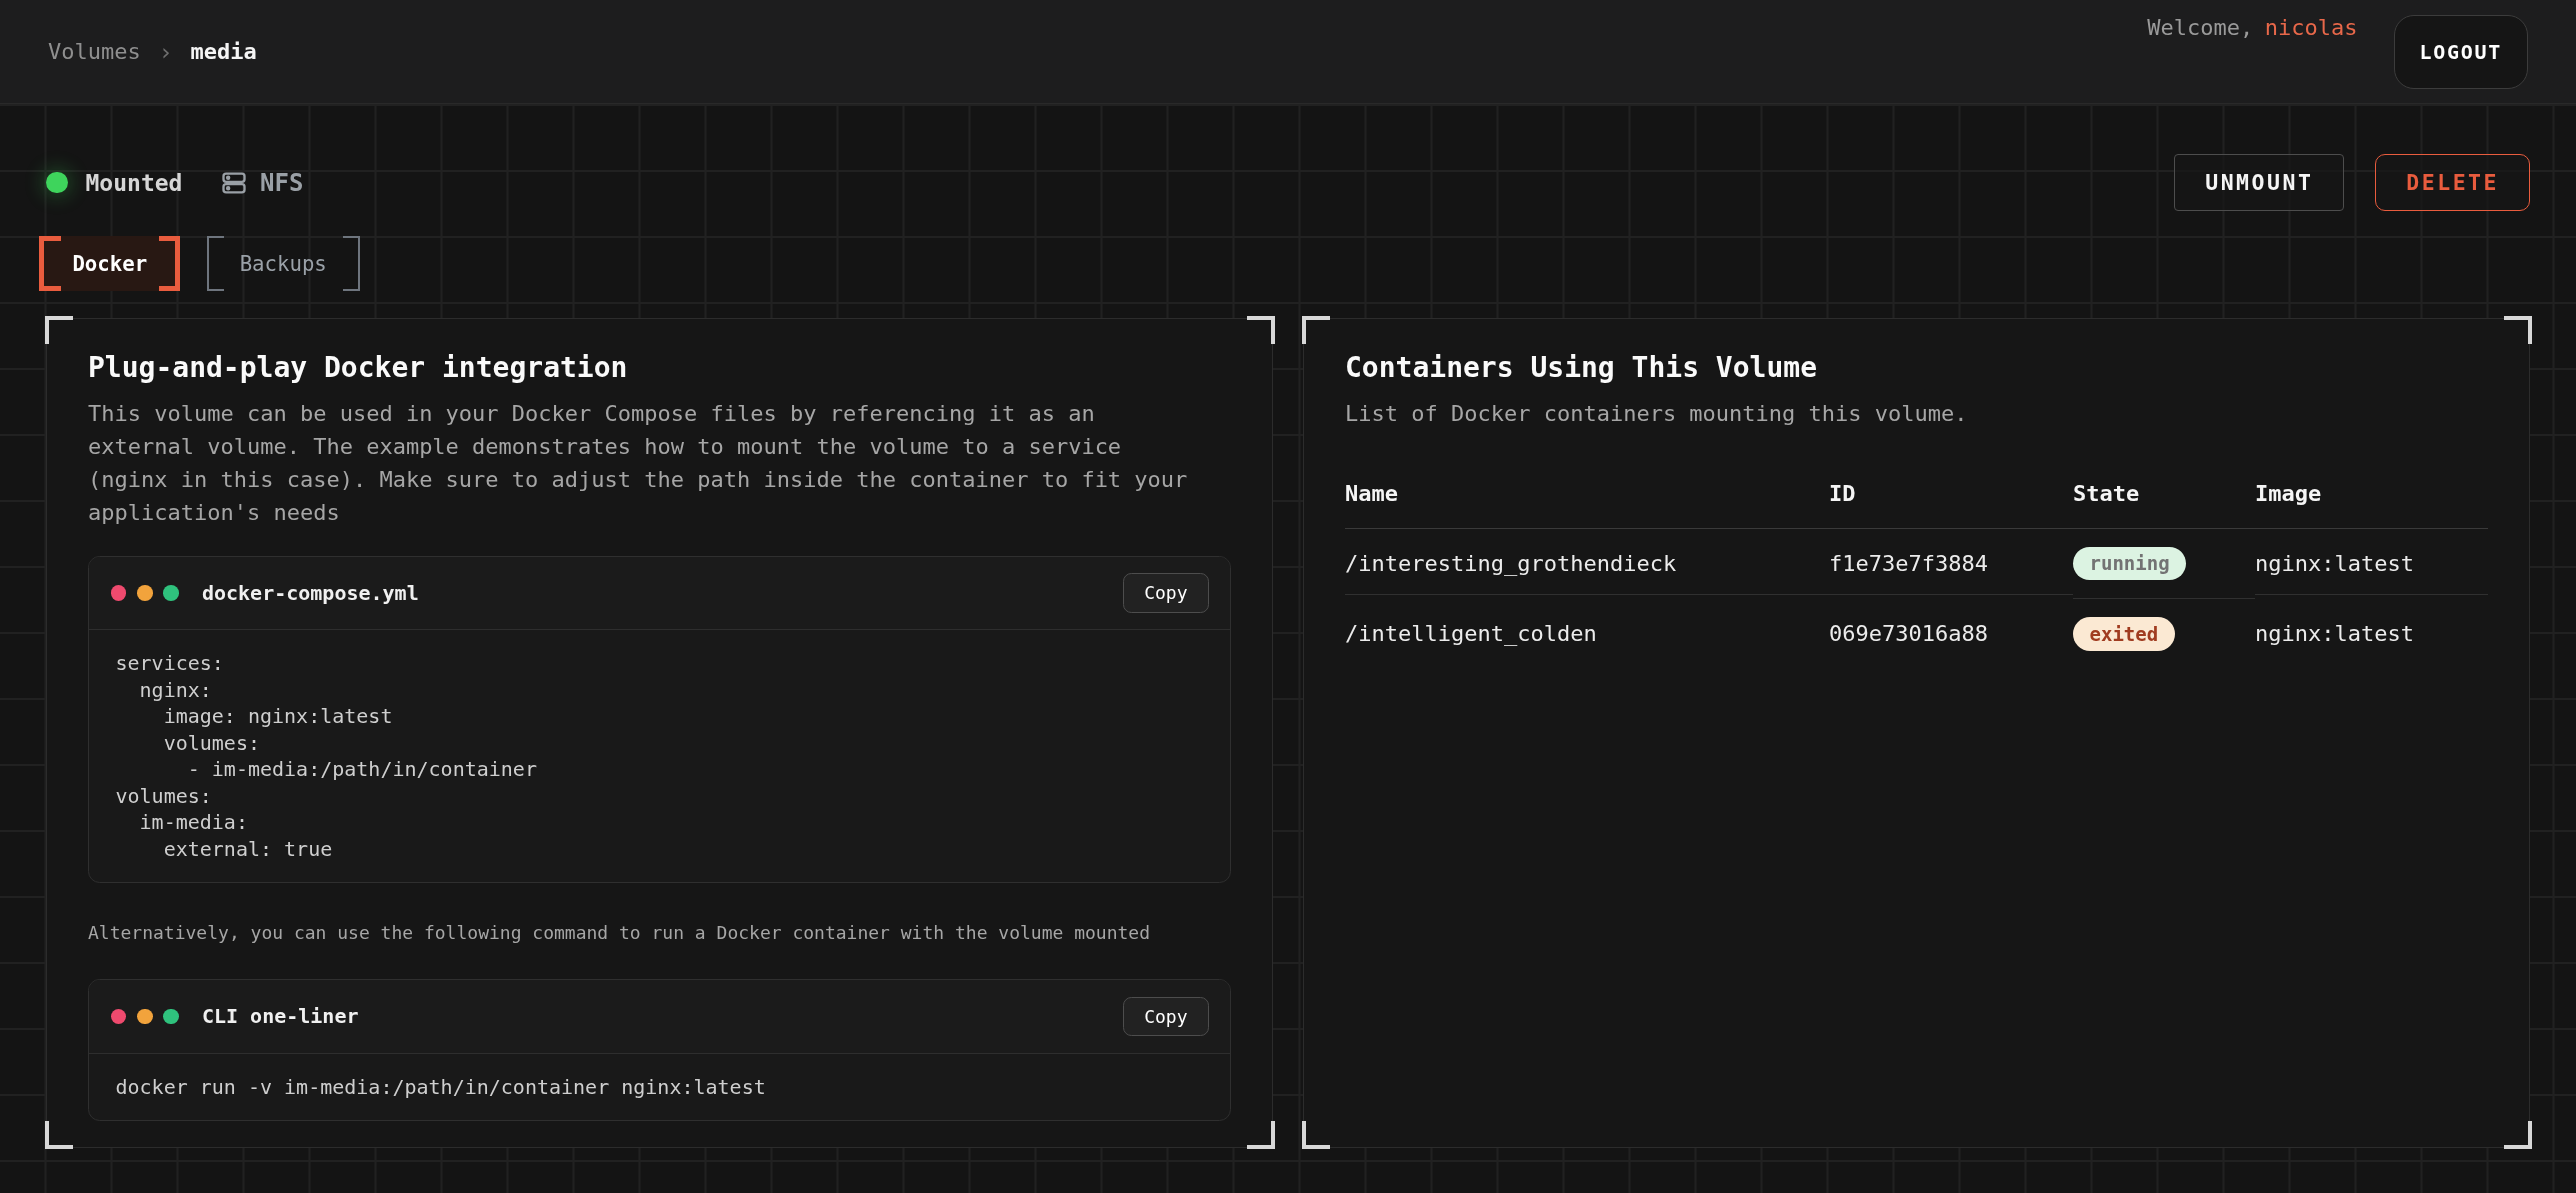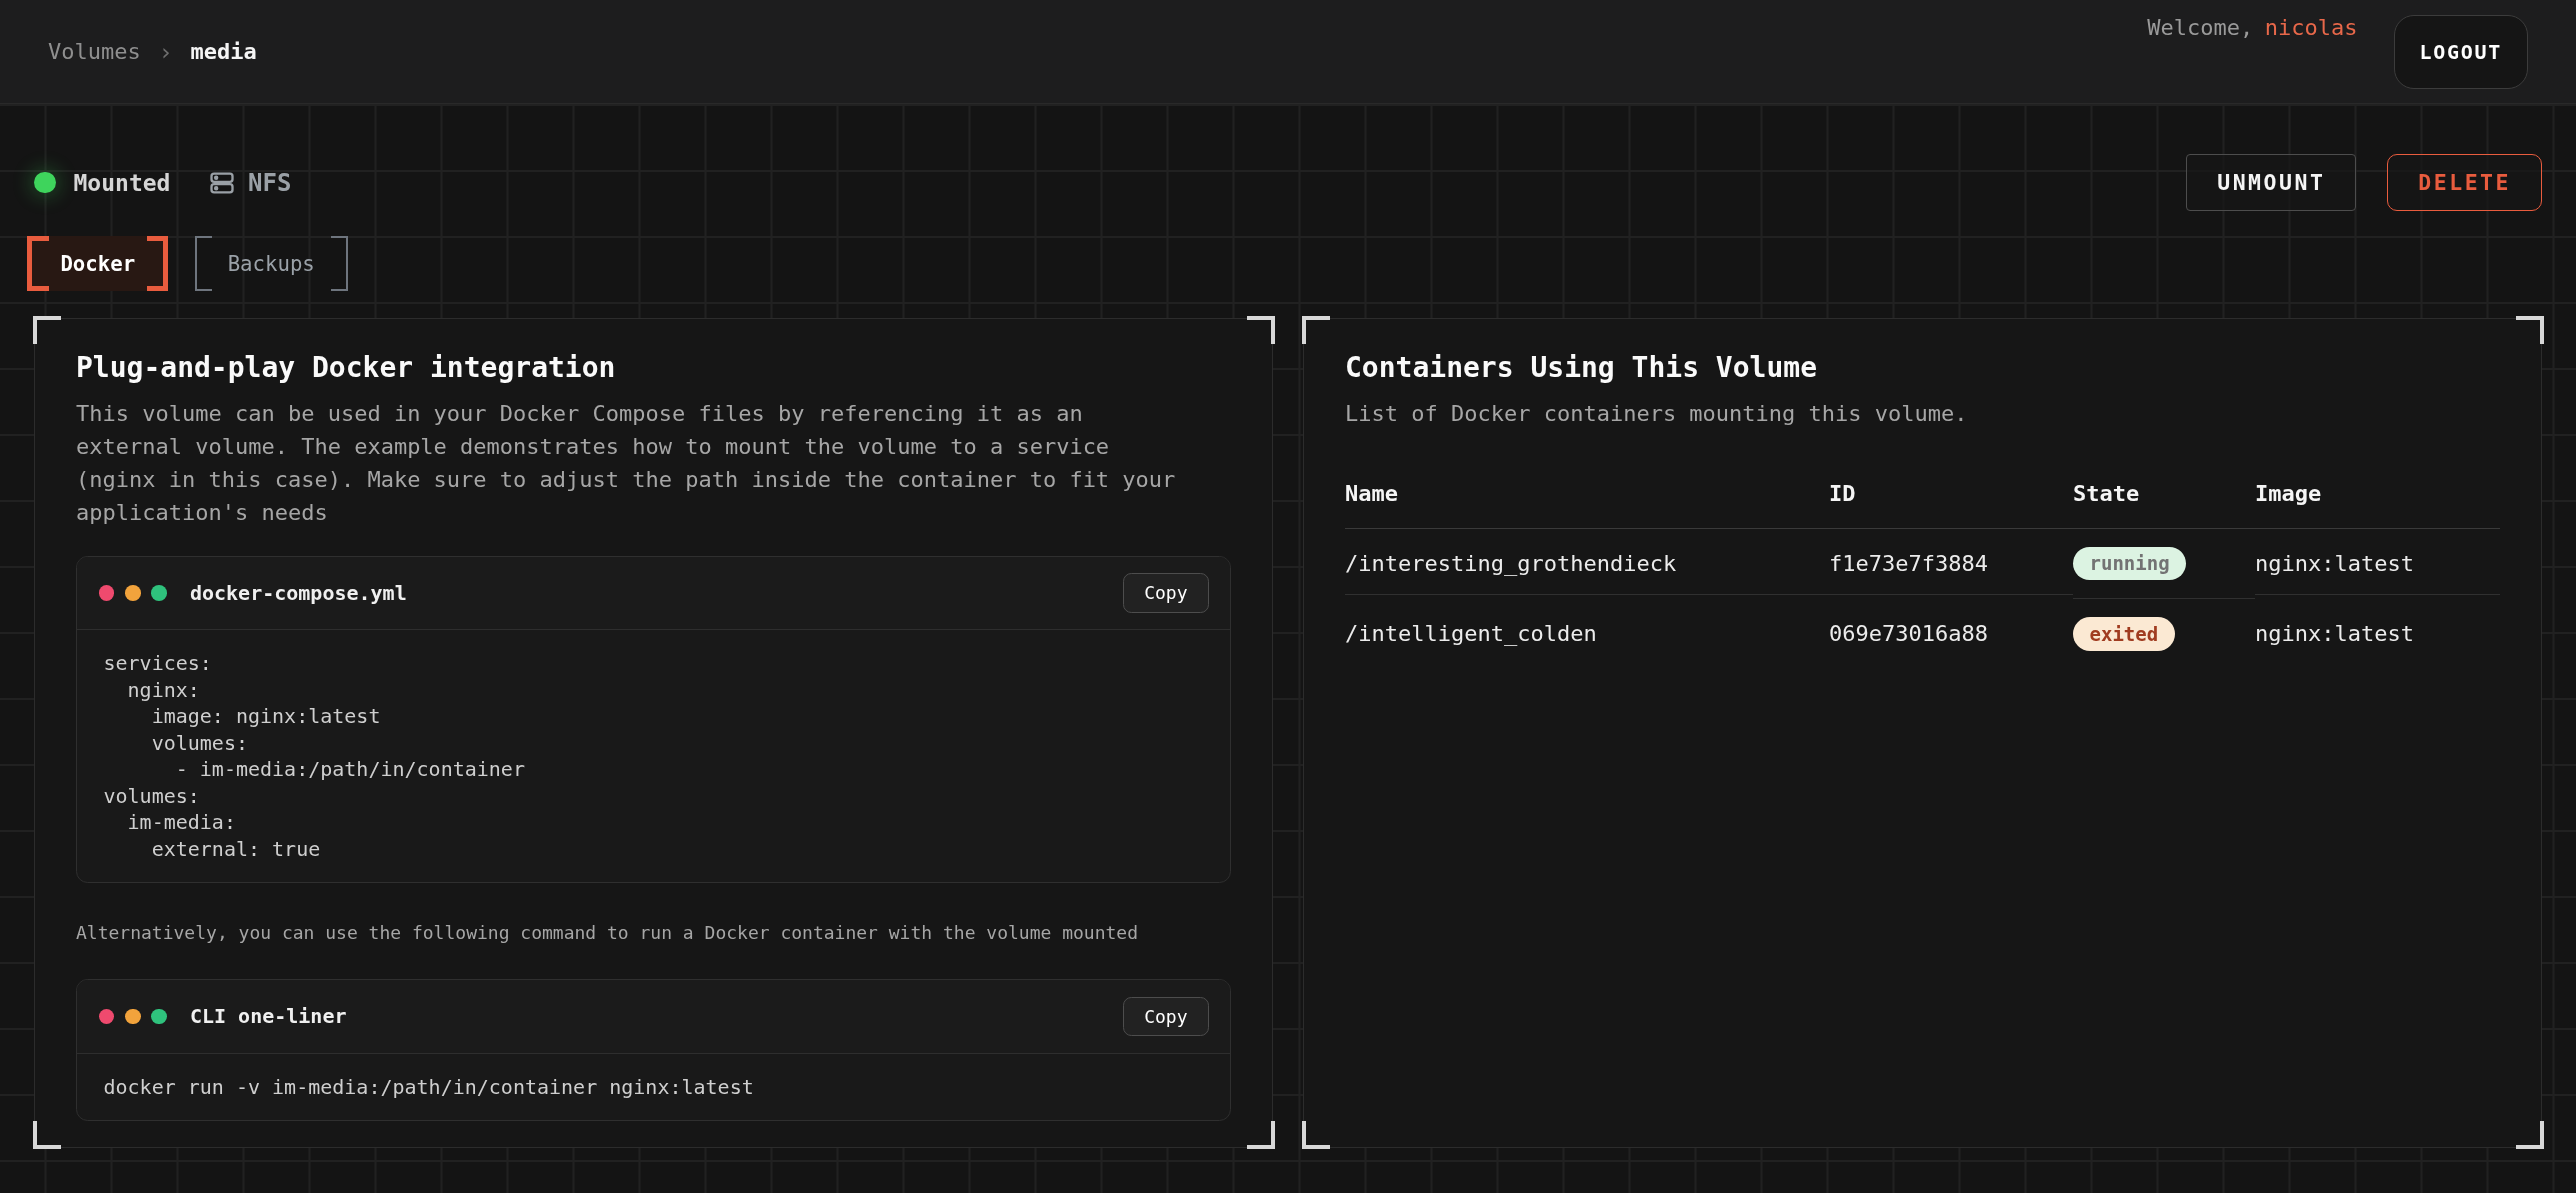--- a/index.html
+++ b/index.html
@@ -14,21 +14,21 @@
   .crumb-sep  { color:#6e6e6e; margin:0 18px; font-size:23px; }
   .crumb-current { color:#f5f5f5; font-weight:bold; }
   .topbar-right { display:flex; align-items:flex-start; }
   .welcome { font-size:22px; color:#9a9a9a; }
   .username { color:#e8684a; margin-left:11.6px; font-size:22px; }
   .logout-btn { margin-left:36px; background:#151515; border:1.7px solid #3c3c3c; border-radius:20px;
                 color:#ffffff; font-weight:bold; font-size:20px; letter-spacing:1.7px;
                 padding:24px 25px; font-family:inherit; cursor:pointer; }
 
   
-  .content { height:1090px; padding:0 34px; background-color:#141414;
+  .content { height:1090px; padding:0 46px; background-color:#141414;
     background-image:
       linear-gradient(to right, #212121 1.7px, transparent 1.7px),
       linear-gradient(to bottom, #212121 1.7px, transparent 1.7px);
     background-size:66px 66px; background-position:-21.5px 0; }
 
   
   .status-row { display:flex; align-items:center; padding-top:50px; height:107px; }
   .status-dot { width:21.5px; height:21.5px; border-radius:50%; background:#3ed45c;
                 box-shadow:0 0 18px 5px rgba(62,212,92,0.22); }
   .mounted-label { margin-left:18px; font-size:23px; font-weight:bold; color:#d6d6d6; }

